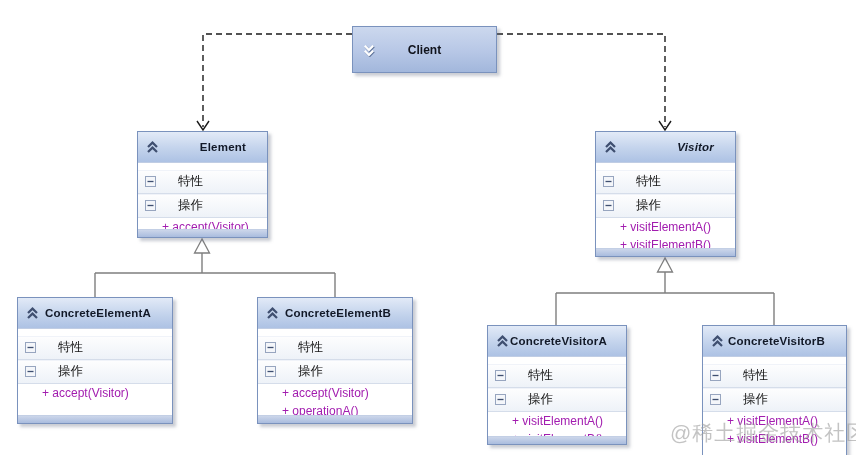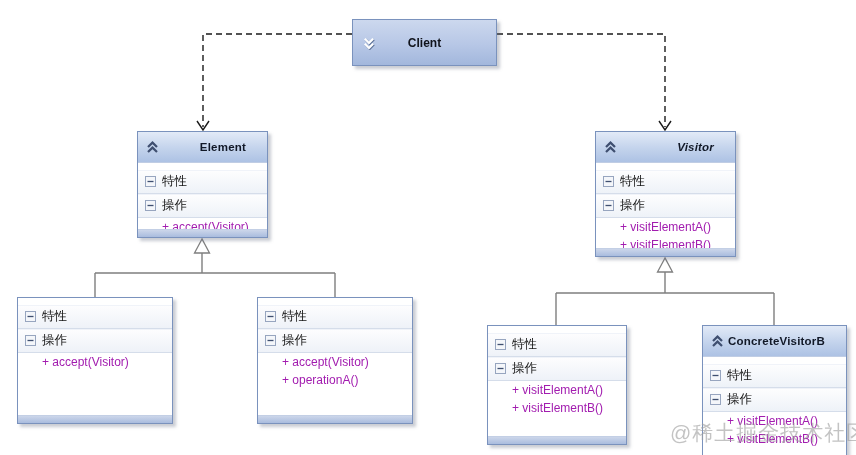--- a/index.html
+++ b/index.html
@@ -40,21 +40,21 @@
     font-size:11.5px;
     color:#111827;
     padding-right:14px; 
     letter-spacing:0.2px;
   }
   .class-title.italic{font-style:italic;}
   .class-body{padding-top:7px;}
   .sec-row{
     display:flex;
     align-items:center;
-    gap:6px;
+    gap:22px;
     padding:3px 7px 4px 7px;
     background:linear-gradient(#fdfdfe,#eef2f8);
     border-top:1px solid #f0f3f9;
     border-bottom:1px solid #d5ddea;
     font-size:12.5px;
     color:#111;
     line-height:15px;
   }
   .member{
     padding:2px 6px 1px 24px;
@@ -118,21 +118,21 @@
       <path d="M202,253 V273 M95,273 H335 M95,273 V299 M335,273 V299" fill="none" stroke="#7f7f7f" stroke-width="1.4"></path>
       <polygon points="202,239 194.5,253 209.5,253" fill="#ffffff" stroke="#7f7f7f" stroke-width="1.3"></polygon>
     </g>
 
     <g>
       <path d="M665,272 V293 M556,293 H774 M556,293 V327 M774,293 V327" fill="none" stroke="#7f7f7f" stroke-width="1.4"></path>
       <polygon points="665,258 657.5,272 672.5,272" fill="#ffffff" stroke="#7f7f7f" stroke-width="1.3"></polygon>
     </g>
   </svg>
 
-  <div class="client-box" style="left:352px;top:19px;width:145px;height:47px">
+  <div class="client-box" style="left:352px;top:26px;width:145px;height:47px">
     <span class="icon-btn">
       <svg width="16" height="14" viewBox="0 0 16 14">
         <path d="M3.8 2.8 L8 7 L12.2 2.8" fill="none" stroke="#5a6f96" stroke-width="2.4" transform="translate(0.7,0.7)"></path>
         <path d="M3.8 7.8 L8 12 L12.2 7.8" fill="none" stroke="#5a6f96" stroke-width="2.4" transform="translate(0.7,0.7)"></path>
         <path d="M3.8 2.8 L8 7 L12.2 2.8" fill="none" stroke="#ffffff" stroke-width="2.2"></path>
         <path d="M3.8 7.8 L8 12 L12.2 7.8" fill="none" stroke="#ffffff" stroke-width="2.2"></path>
       </svg>
     </span>
     <span class="client-title">Client</span>
   </div>
@@ -200,20 +200,29 @@
         </span>
         <span>操作</span>
       </div>
       <div class="member">+ visitElementA()</div>
       <div class="member">+ visitElementB()</div>
     </div>
     <div class="footer-strip"></div>
   </div>
 
   <div class="class-box" style="left:17px;top:297px;width:156px;height:127px">
+    <div class="class-header">
+      <span class="icon-btn">
+        <svg width="15" height="13" viewBox="0 0 15 13">
+          <path d="M3 6 L7.5 1.6 L12 6" fill="none" stroke="#3f4f70" stroke-width="2.2"></path>
+          <path d="M3 11 L7.5 6.6 L12 11" fill="none" stroke="#3f4f70" stroke-width="2.2"></path>
+        </svg>
+      </span>
+      <span class="class-title">ConcreteElementA</span>
+    </div>
     <div class="class-body">
       <div class="sec-row">
         <span class="minus-icon">
           <svg width="11" height="11" viewBox="0 0 11 11">
               <rect x="0.5" y="0.5" width="10" height="10" fill="#f4f6fa" stroke="#97a5bf"></rect>
               <line x1="2.5" y1="5.5" x2="8.5" y2="5.5" stroke="#3f4f70" stroke-width="1.3"></line>
             </svg>
         </span>
         <span>特性</span>
       </div>
@@ -225,20 +234,29 @@
             </svg>
         </span>
         <span>操作</span>
       </div>
       <div class="member">+ accept(Visitor)</div>
     </div>
     <div class="footer-strip"></div>
   </div>
 
   <div class="class-box" style="left:257px;top:297px;width:156px;height:127px">
+    <div class="class-header">
+      <span class="icon-btn">
+        <svg width="15" height="13" viewBox="0 0 15 13">
+          <path d="M3 6 L7.5 1.6 L12 6" fill="none" stroke="#3f4f70" stroke-width="2.2"></path>
+          <path d="M3 11 L7.5 6.6 L12 11" fill="none" stroke="#3f4f70" stroke-width="2.2"></path>
+        </svg>
+      </span>
+      <span class="class-title">ConcreteElementB</span>
+    </div>
     <div class="class-body">
       <div class="sec-row">
         <span class="minus-icon">
           <svg width="11" height="11" viewBox="0 0 11 11">
               <rect x="0.5" y="0.5" width="10" height="10" fill="#f4f6fa" stroke="#97a5bf"></rect>
               <line x1="2.5" y1="5.5" x2="8.5" y2="5.5" stroke="#3f4f70" stroke-width="1.3"></line>
             </svg>
         </span>
         <span>特性</span>
       </div>
@@ -251,20 +269,29 @@
         </span>
         <span>操作</span>
       </div>
       <div class="member">+ accept(Visitor)</div>
       <div class="member">+ operationA()</div>
     </div>
     <div class="footer-strip"></div>
   </div>
 
   <div class="class-box" style="left:487px;top:325px;width:140px;height:120px">
+    <div class="class-header">
+      <span class="icon-btn">
+        <svg width="15" height="13" viewBox="0 0 15 13">
+          <path d="M3 6 L7.5 1.6 L12 6" fill="none" stroke="#3f4f70" stroke-width="2.2"></path>
+          <path d="M3 11 L7.5 6.6 L12 11" fill="none" stroke="#3f4f70" stroke-width="2.2"></path>
+        </svg>
+      </span>
+      <span class="class-title">ConcreteVisitorA</span>
+    </div>
     <div class="class-body">
       <div class="sec-row">
         <span class="minus-icon">
           <svg width="11" height="11" viewBox="0 0 11 11">
               <rect x="0.5" y="0.5" width="10" height="10" fill="#f4f6fa" stroke="#97a5bf"></rect>
               <line x1="2.5" y1="5.5" x2="8.5" y2="5.5" stroke="#3f4f70" stroke-width="1.3"></line>
             </svg>
         </span>
         <span>特性</span>
       </div>

